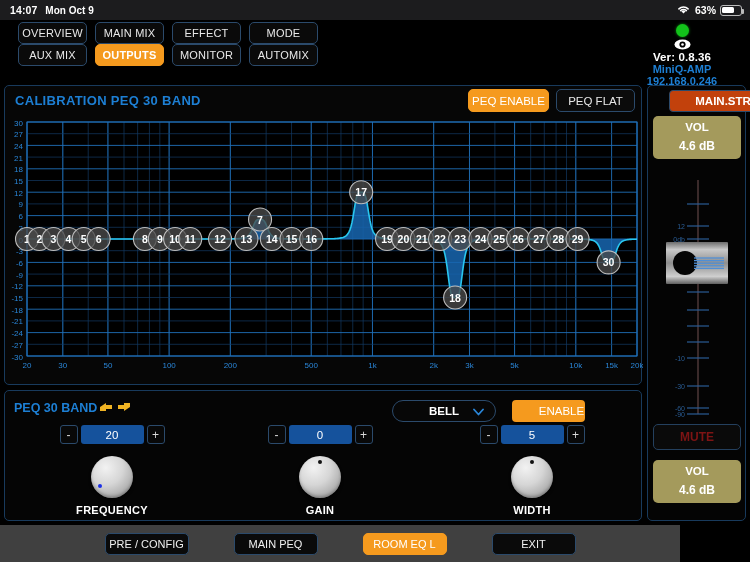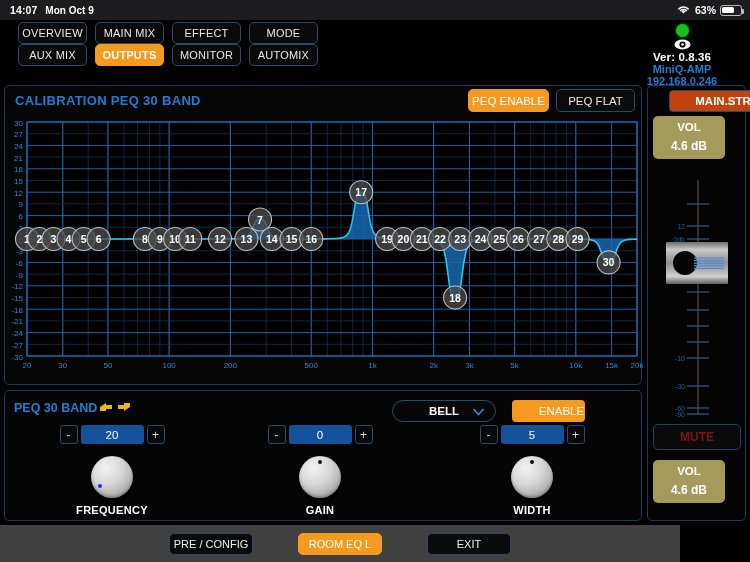--- a/index.html
+++ b/index.html
@@ -116,21 +116,21 @@
     position: absolute; left: 647px; top: 85px; width: 99px; height: 436px;
     border: 1px solid #183a5c; border-radius: 5px; background: #040404;
   }
   .stripname {
     position: absolute; left: 21px; top: 4px; width: 88px; height: 22px;
     border: 1px solid #2b4a6b; border-radius: 4px; background: #c2410c;
     color: #fff; font-size: 11.5px; font-weight: bold;
     display: flex; align-items: center; justify-content: center; cursor: pointer; padding-left: 31px;
   }
   .volbox {
-    position: absolute; left: 5px; width: 72px; height: 43px;
+    position: absolute; left: 5px; width: 88px; height: 43px;
     background: #a49a5c; border-radius: 5px; color: #fff; text-align: center; cursor: pointer;
   }
   .volbox .vl { font-size: 11.5px; font-weight: bold; margin-top: 5px; }
   .volbox .vv { font-size: 12px; font-weight: bold; margin-top: 6px; }
   #vol-top { top: 30px; }
   #vol-bottom { top: 374px; }
   #mute-btn {
     position: absolute; left: 5px; top: 338px; width: 88px; height: 26px;
     border: 1px solid #24405e; border-radius: 5px; background: #0a0a0a;
     color: #7d1414; font-size: 12px; font-weight: bold;
@@ -540,17 +540,18 @@
     </div>
     <div id="mute-btn">MUTE</div>
     <div class="volbox" id="vol-bottom">
       <div class="vl">VOL</div>
       <div class="vv">4.6 dB</div>
     </div>
   </div>
 
   <div class="botnav">
     <div class="botbtn">PRE / CONFIG</div>
+    <div class="botbtn">MAIN PEQ</div>
     <div class="botbtn active">ROOM EQ L</div>
     <div class="botbtn">EXIT</div>
   </div>
 
 </div>
 
 </body></html>

